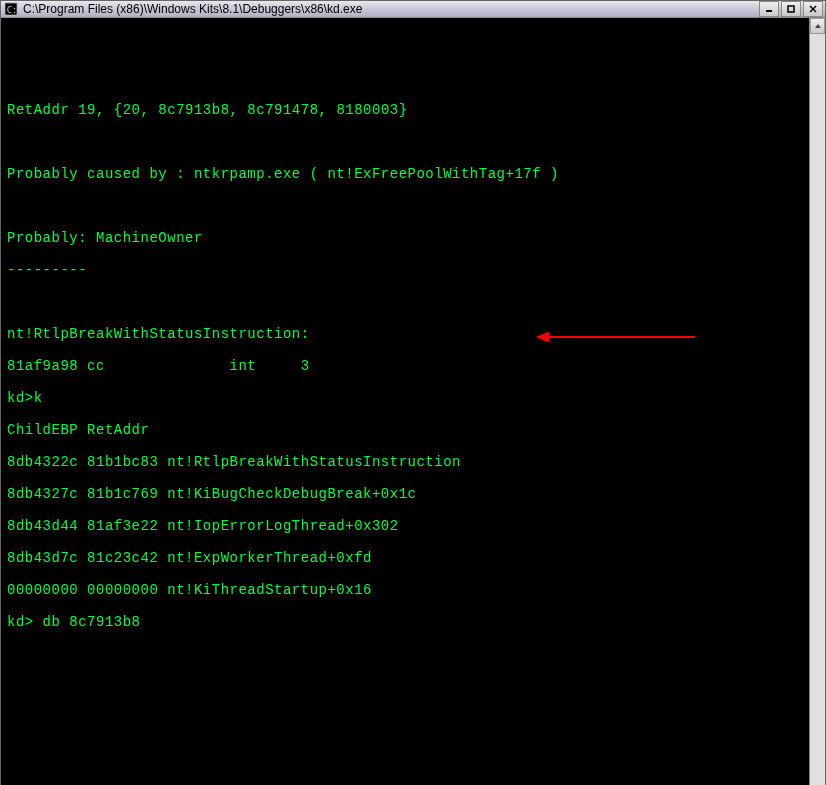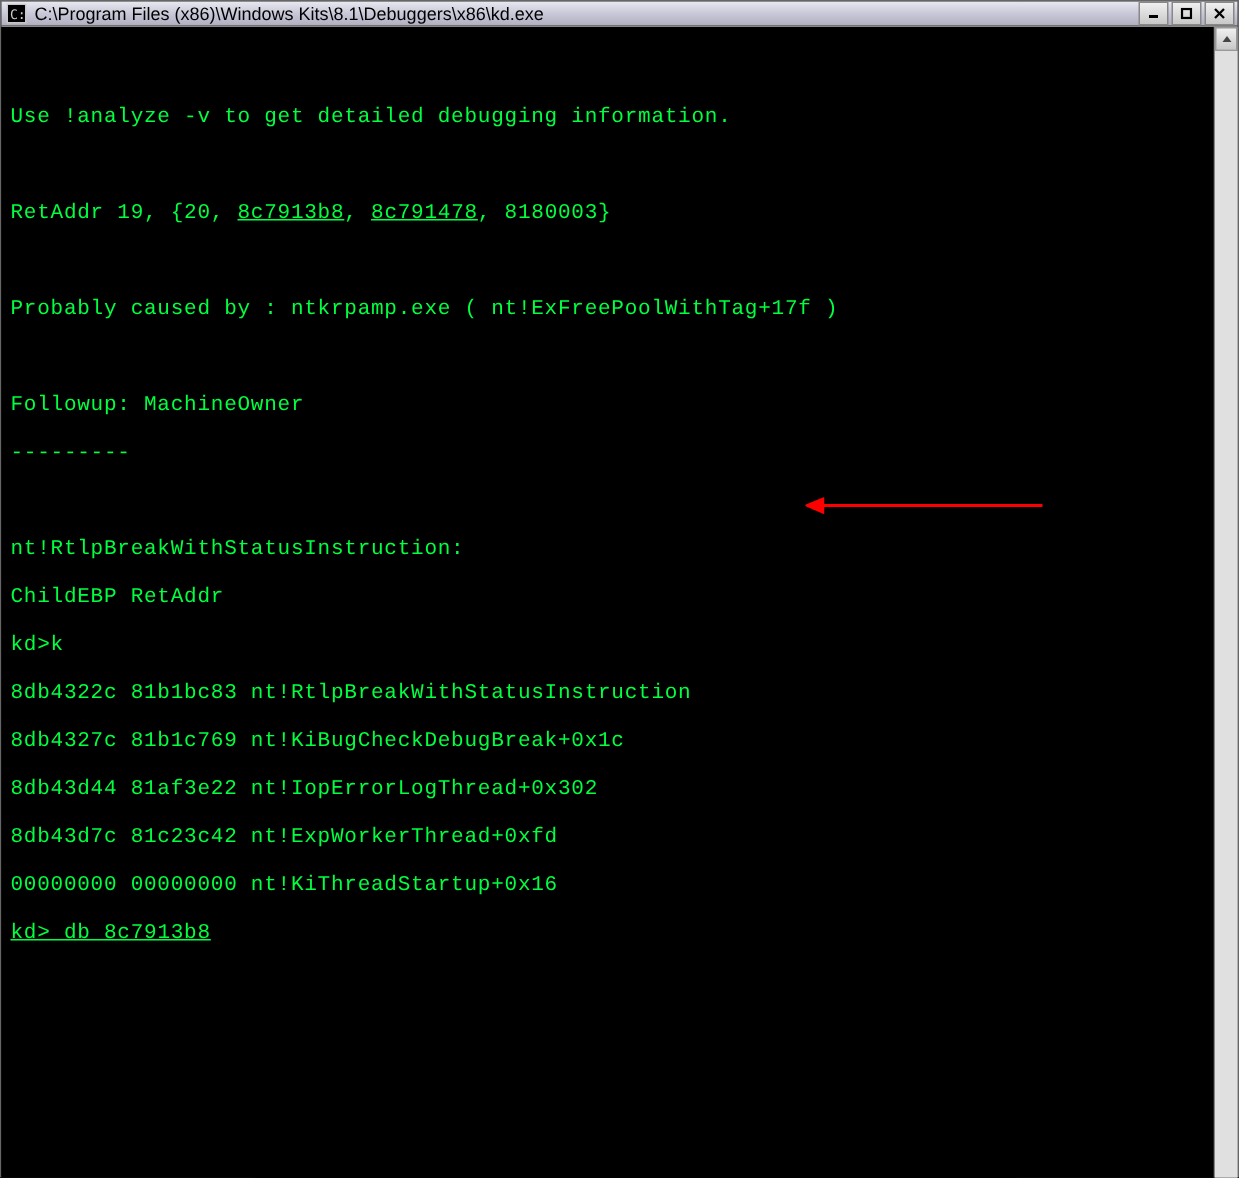--- a/index.html
+++ b/index.html
@@ -81,21 +81,21 @@
   height: 16px;
   background: linear-gradient(to bottom, #f0f0f0, #c8c8c8);
   border: 1px solid #999;
   display: flex;
   align-items: center;
   justify-content: center;
   font-size: 8px;
   cursor: pointer;
 }
 .sb-track { flex: 1; background: #e0e0e0; position: relative; }
-.underline { text-decoration: underline; }
+.underline { }
 .arrow {
   position: absolute;
   color: #ff0000;
 }
 .arrow svg { stroke: #ff0000; fill: #ff0000; }
 .line { display: block; height: 16px; }
 </style>
 </head>
 <body>
 
@@ -124,32 +124,32 @@
             <line x1="1" y1="1" x2="7" y2="7" stroke="#000" stroke-width="1.5"></line>
             <line x1="7" y1="1" x2="1" y2="7" stroke="#000" stroke-width="1.5"></line>
           </svg>
         </div>
     </div>
   </div>
 
   <div class="terminal-wrap">
     <div class="terminal">
 <span class="line"></span>
-<span class="line">Use !analyze -v to get detailed debugging information.</span>
 <span class="line"></span>
 <span class="line"><span>RetAddr 19, {20, </span><span class="underline">8c7913b8</span><span>, </span><span class="underline">8c791478</span><span>, 8180003}</span></span>
 <span class="line"></span>
 <span class="line">Probably caused by : ntkrpamp.exe ( nt!ExFreePoolWithTag+17f )</span>
 <span class="line"></span>
-<span class="line">Followup: MachineOwner</span>
+<span class="line">Probably: MachineOwner</span>
 <span class="line">---------</span>
 <span class="line"></span>
 <span class="line">nt!RtlpBreakWithStatusInstruction:</span>
+<span class="line">81af9a98 cc              int     3</span>
+<span class="line">kd&gt;k</span>
 <span class="line">ChildEBP RetAddr</span>
-<span class="line">kd&gt;k</span>
 <span class="line">8db4322c 81b1bc83 nt!RtlpBreakWithStatusInstruction</span>
 <span class="line">8db4327c 81b1c769 nt!KiBugCheckDebugBreak+0x1c</span>
 <span class="line">8db43d44 81af3e22 nt!IopErrorLogThread+0x302</span>
 <span class="line">8db43d7c 81c23c42 nt!ExpWorkerThread+0xfd</span>
 <span class="line">00000000 00000000 nt!KiThreadStartup+0x16</span>
 <span class="line"><span class="underline"><span>kd&gt; db </span><span>8c7913b8</span></span></span>
 
 
 
 

